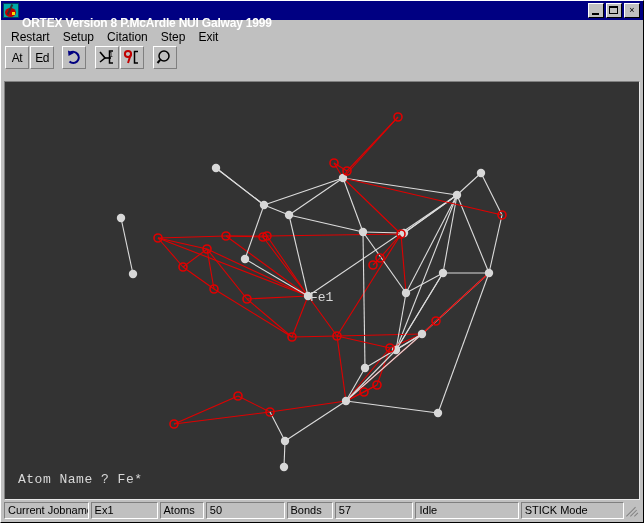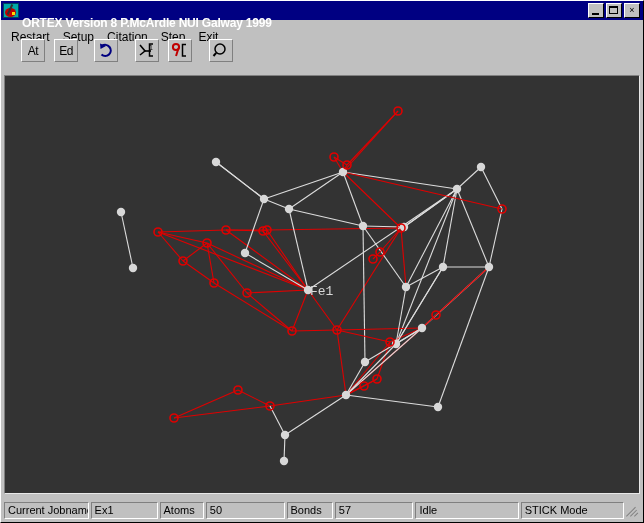--- a/index.html
+++ b/index.html
@@ -122,23 +122,23 @@
     white-space: nowrap;
     font-family: "Liberation Sans", sans-serif;
     margin-top: 16px;
   }
 
   
   .toolbar {
     height: 30px;
     background: #c0c0c0;
     display: flex;
-    align-items: flex-start;
-    padding-left: 20px;
-    gap: 9px;
+    align-items: flex-end;
+    padding-left: 4px;
+    gap: 1px;
   }
   .tool {
     width: 24px; height: 23px;
     background: #c0c0c0;
     border-top: 1px solid #ffffff;
     border-left: 1px solid #ffffff;
     border-right: 1px solid #808080;
     border-bottom: 1px solid #808080;
     box-sizing: border-box;
     position: relative;
@@ -148,21 +148,21 @@
     font-family: "Liberation Sans", sans-serif;
     color: #000;
   }
   .tool.gap { margin-left: 7px; }
   .tool.gap2 { margin-left: 8px; }
   .tool-lbl { font-size: 12px; font-weight: normal; letter-spacing: -0.5px;}
 
   
   .canvas-wrap {
     position: relative;
-    margin: 6px 3px 0 3px;
+    margin: 12px 3px 0 3px;
     height: 419px;
     background: #333333;
     border-top: 1px solid #808080;
     border-left: 1px solid #808080;
     border-right: 1px solid #e8e8e8;
     border-bottom: 1px solid #e8e8e8;
     box-sizing: border-box;
     overflow: hidden;
   }
   .canvas-wrap svg { display:block; position:absolute; left:0; top:0; }
@@ -424,20 +424,21 @@
         <circle cx="385" cy="266" r="4" fill="none" stroke="#e00000" stroke-width="1.6"></circle>
         <circle cx="372" cy="303" r="4" fill="none" stroke="#e00000" stroke-width="1.6"></circle>
         <circle cx="359" cy="310" r="4" fill="none" stroke="#e00000" stroke-width="1.6"></circle>
         <circle cx="431" cy="239" r="4" fill="none" stroke="#e00000" stroke-width="1.6"></circle>
         <circle cx="233" cy="314" r="4" fill="none" stroke="#e00000" stroke-width="1.6"></circle>
         <circle cx="265" cy="330" r="4" fill="none" stroke="#e00000" stroke-width="1.6"></circle>
         <circle cx="169" cy="342" r="4" fill="none" stroke="#e00000" stroke-width="1.6"></circle>
         <circle cx="258" cy="155" r="4" fill="none" stroke="#e00000" stroke-width="1.6"></circle>
         <text x="305" y="219" fill="#d8d8d8" font-size="13" font-family="Liberation Mono, monospace">Fe1</text>
       </svg>
+    <div class="atomname">Atom Name ? Fe*</div>
   </div>
 
   <div class="statusbar">
     <div class="spanel" style="width:86px">Current Jobname</div>
     <div class="spanel" style="width:68px">Ex1</div>
     <div class="spanel" style="width:45px">Atoms</div>
     <div class="spanel" style="width:80px">50</div>
     <div class="spanel" style="width:47px">Bonds</div>
     <div class="spanel" style="width:80px">57</div>
     <div class="spanel" style="width:105px">Idle</div>

